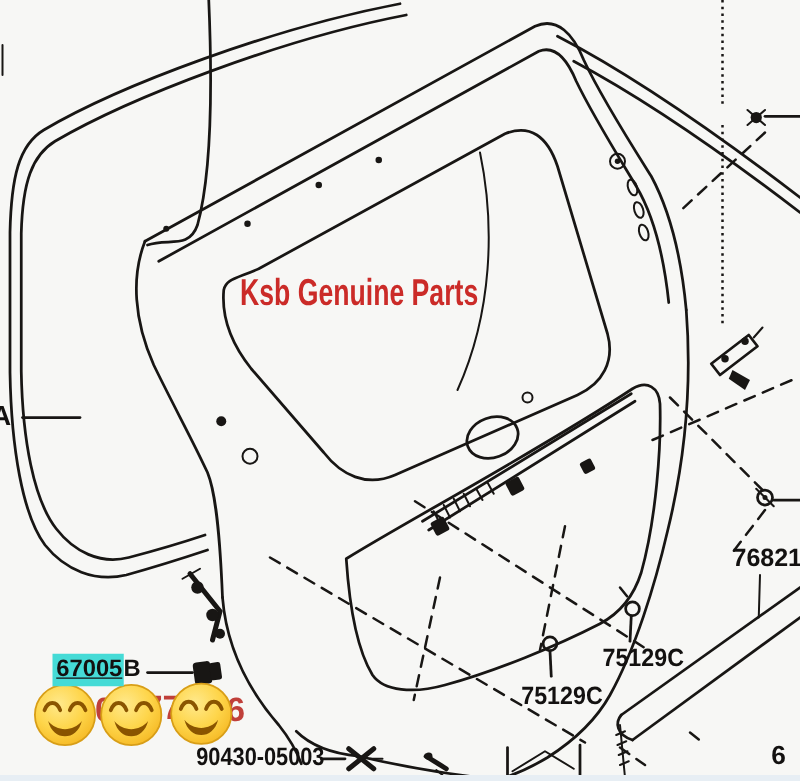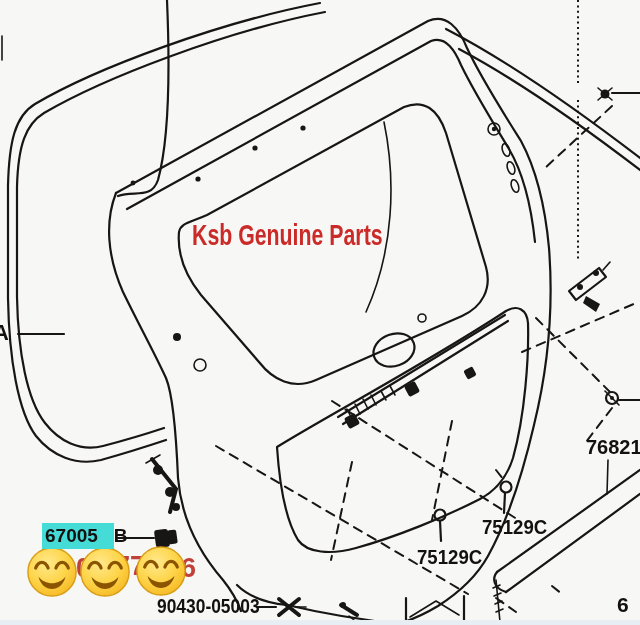--- a/index.html
+++ b/index.html
@@ -27,21 +27,21 @@
   .lbl{
     position:absolute;font-family:"Liberation Sans",sans-serif;font-weight:bold;
     color:#131110;white-space:nowrap;transform-origin:left top;line-height:1;
   }
   .watermark{
     left:192px;top:220px;font-size:30px;color:var(--watermark-red);
     transform:scaleX(0.71);letter-spacing:0px;
   }
   .lbl-a{left:-7px;top:322px;font-size:22px;}
   .lbl-67005{left:42px;top:526px;font-size:19px;}
-  .lbl-67005 .hi{background:var(--highlight-cyan);padding:2px 16px 3px 3px;}
+  .lbl-67005 .hi{background:var(--highlight-cyan);padding:2px 1px 3px 3px;text-decoration:underline;}
   .lbl-75129c-1{left:482px;top:517px;font-size:20px;transform:scaleX(0.93);}
   .lbl-75129c-2{left:417px;top:547px;font-size:20px;transform:scaleX(0.93);}
   .lbl-76821{left:586px;top:437px;font-size:20px;}
   .lbl-90430{left:157px;top:596px;font-size:20px;transform:scaleX(0.87);}
   .lbl-6cut{left:617px;top:594px;font-size:21px;}
   .phone{position:absolute;font-weight:bold;font-size:27px;color:var(--phone-red);z-index:2;line-height:1;font-family:"Liberation Sans",sans-serif;}
   .ph-1{left:76px;top:555px;}
   .ph-2{left:115px;top:553px;}
   .ph-3{left:181px;top:555px;}
   .emoji{position:absolute;width:52px;height:52px;z-index:3;}

